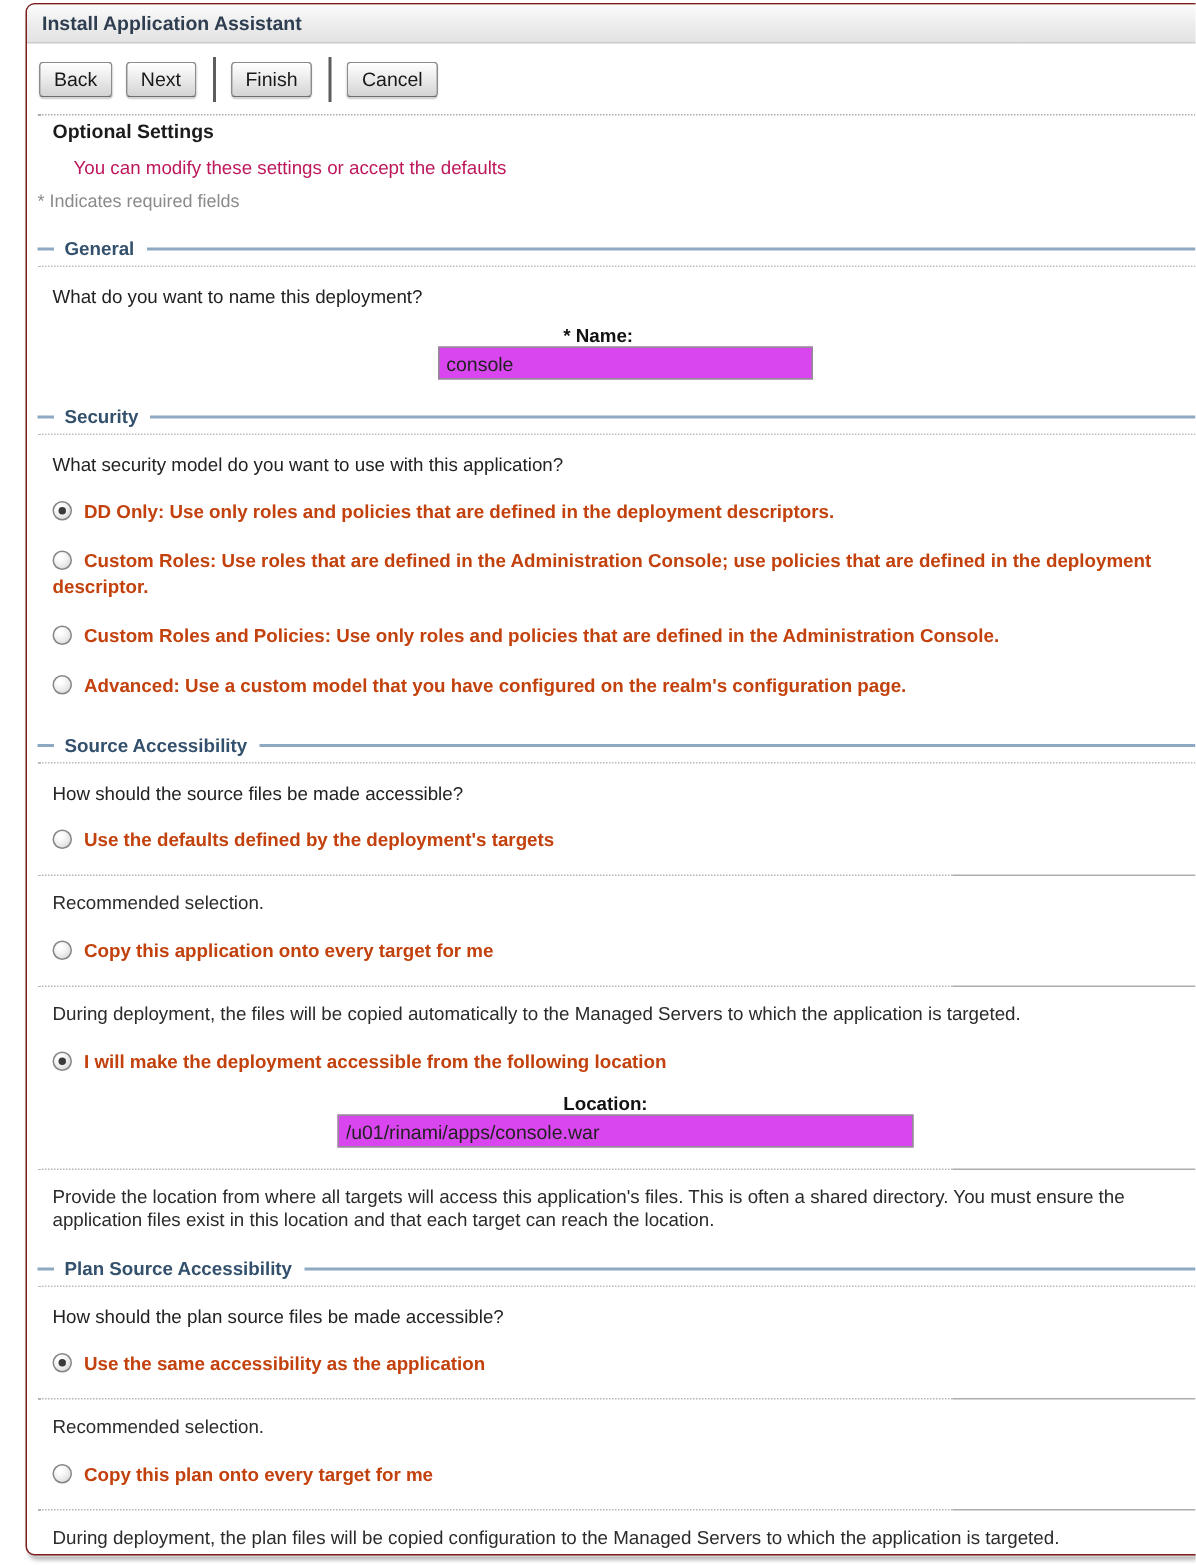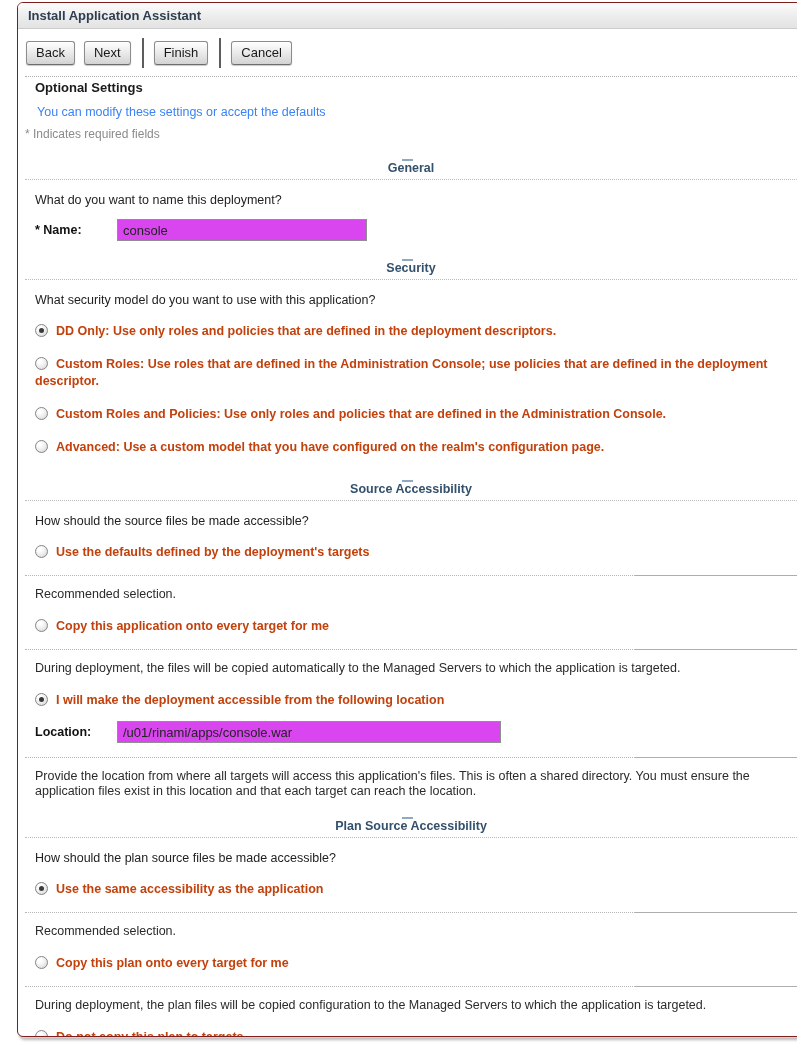--- a/index.html
+++ b/index.html
@@ -31,24 +31,24 @@
     border:1px solid #8c8c8c; border-bottom-color:#6d6d6d;
     border-radius:3px; padding:3px 9px 4px 9px; margin-right:9px;
     box-shadow:inset 0 1px 0 #ffffff, 0 1px 1px rgba(0,0,0,.22);
     cursor:default;
   }
   .vsep { width:2px; height:30px; background:#5d5d5d; margin:0 10px 0 2px; flex:none; }
 
   .hr-dotted { border-top:1px dotted #ababab; margin:0 1px; }
 
   .intro-heading { font-size:13px; font-weight:bold; color:#1b1b1b; margin:3px 0 0 11px; }
-  .intro-desc   { font-size:12.5px; color:#3b82f6; margin:10px 0 0 13px; }
+  .intro-desc   { font-size:12.5px; color:#be185d; margin:10px 0 0 25px; }
   .req-note     { font-size:12px; color:#8b8b8b; margin:8px 0 0 1px; }
 
-  .sec-head { display:flex; align-items:center; margin:18px 1px 0 1px;flex-direction:column; }
+  .sec-head { display:flex; align-items:center; margin:18px 1px 0 1px; }
   .sec-dash { width:11px; height:2px; margin-right:7px; flex:none; }
   .sec-title{ font-size:12.5px; font-weight:bold; white-space:nowrap; }
   .sec-line { flex:1; height:2px; margin-left:8px; }
   .sec-underline { border-top:1px dotted #bcbcbc; margin:4px 1px 0 1px; }
 
   .q    { font-size:12.5px; color:#222222; margin:13px 0 0 11px; }
   .note { font-size:12.5px; color:#2b2b2b; margin:11px 20px 0 11px; line-height:15px; }
 
   .radio-row { font-size:12.5px; font-weight:bold; color:#c2410c; margin:16px 18px 0 11px; line-height:17px; }
   .radio {
@@ -59,21 +59,21 @@
   }
   .radio[data-selected="true"]::after {
     content:""; position:absolute; left:3px; top:3px; width:5px; height:5px;
     border-radius:50%; background:#3a3a3a;
   }
 
   .sep { display:flex; margin:14px 1px 0 1px; height:1px; }
   .sep-dot   { width:79%; border-top:1px dotted #b5b5b5; }
   .sep-solid { flex:1;    border-top:1px solid #adadad; }
 
-  .field-row { display:flex; align-items:center; margin:12px 0 2px 11px; }
+  .field-row { display:flex; align-items:center; margin:12px 0 2px 11px;flex-direction:column; }
   .field-label { font-size:12.5px; font-weight:bold; color:#121212; width:82px; flex:none; }
   .tfield {
     height:18px; border:1px solid #8f8f8f; background:#d946ef;
     font:13px "Liberation Sans", sans-serif; color:#222; padding:1px 5px;
   }
   .tfield.name { width:238px; }
   .tfield.loc  { width:372px; }
 
   .gap6 { height:6px; }
 </style>

